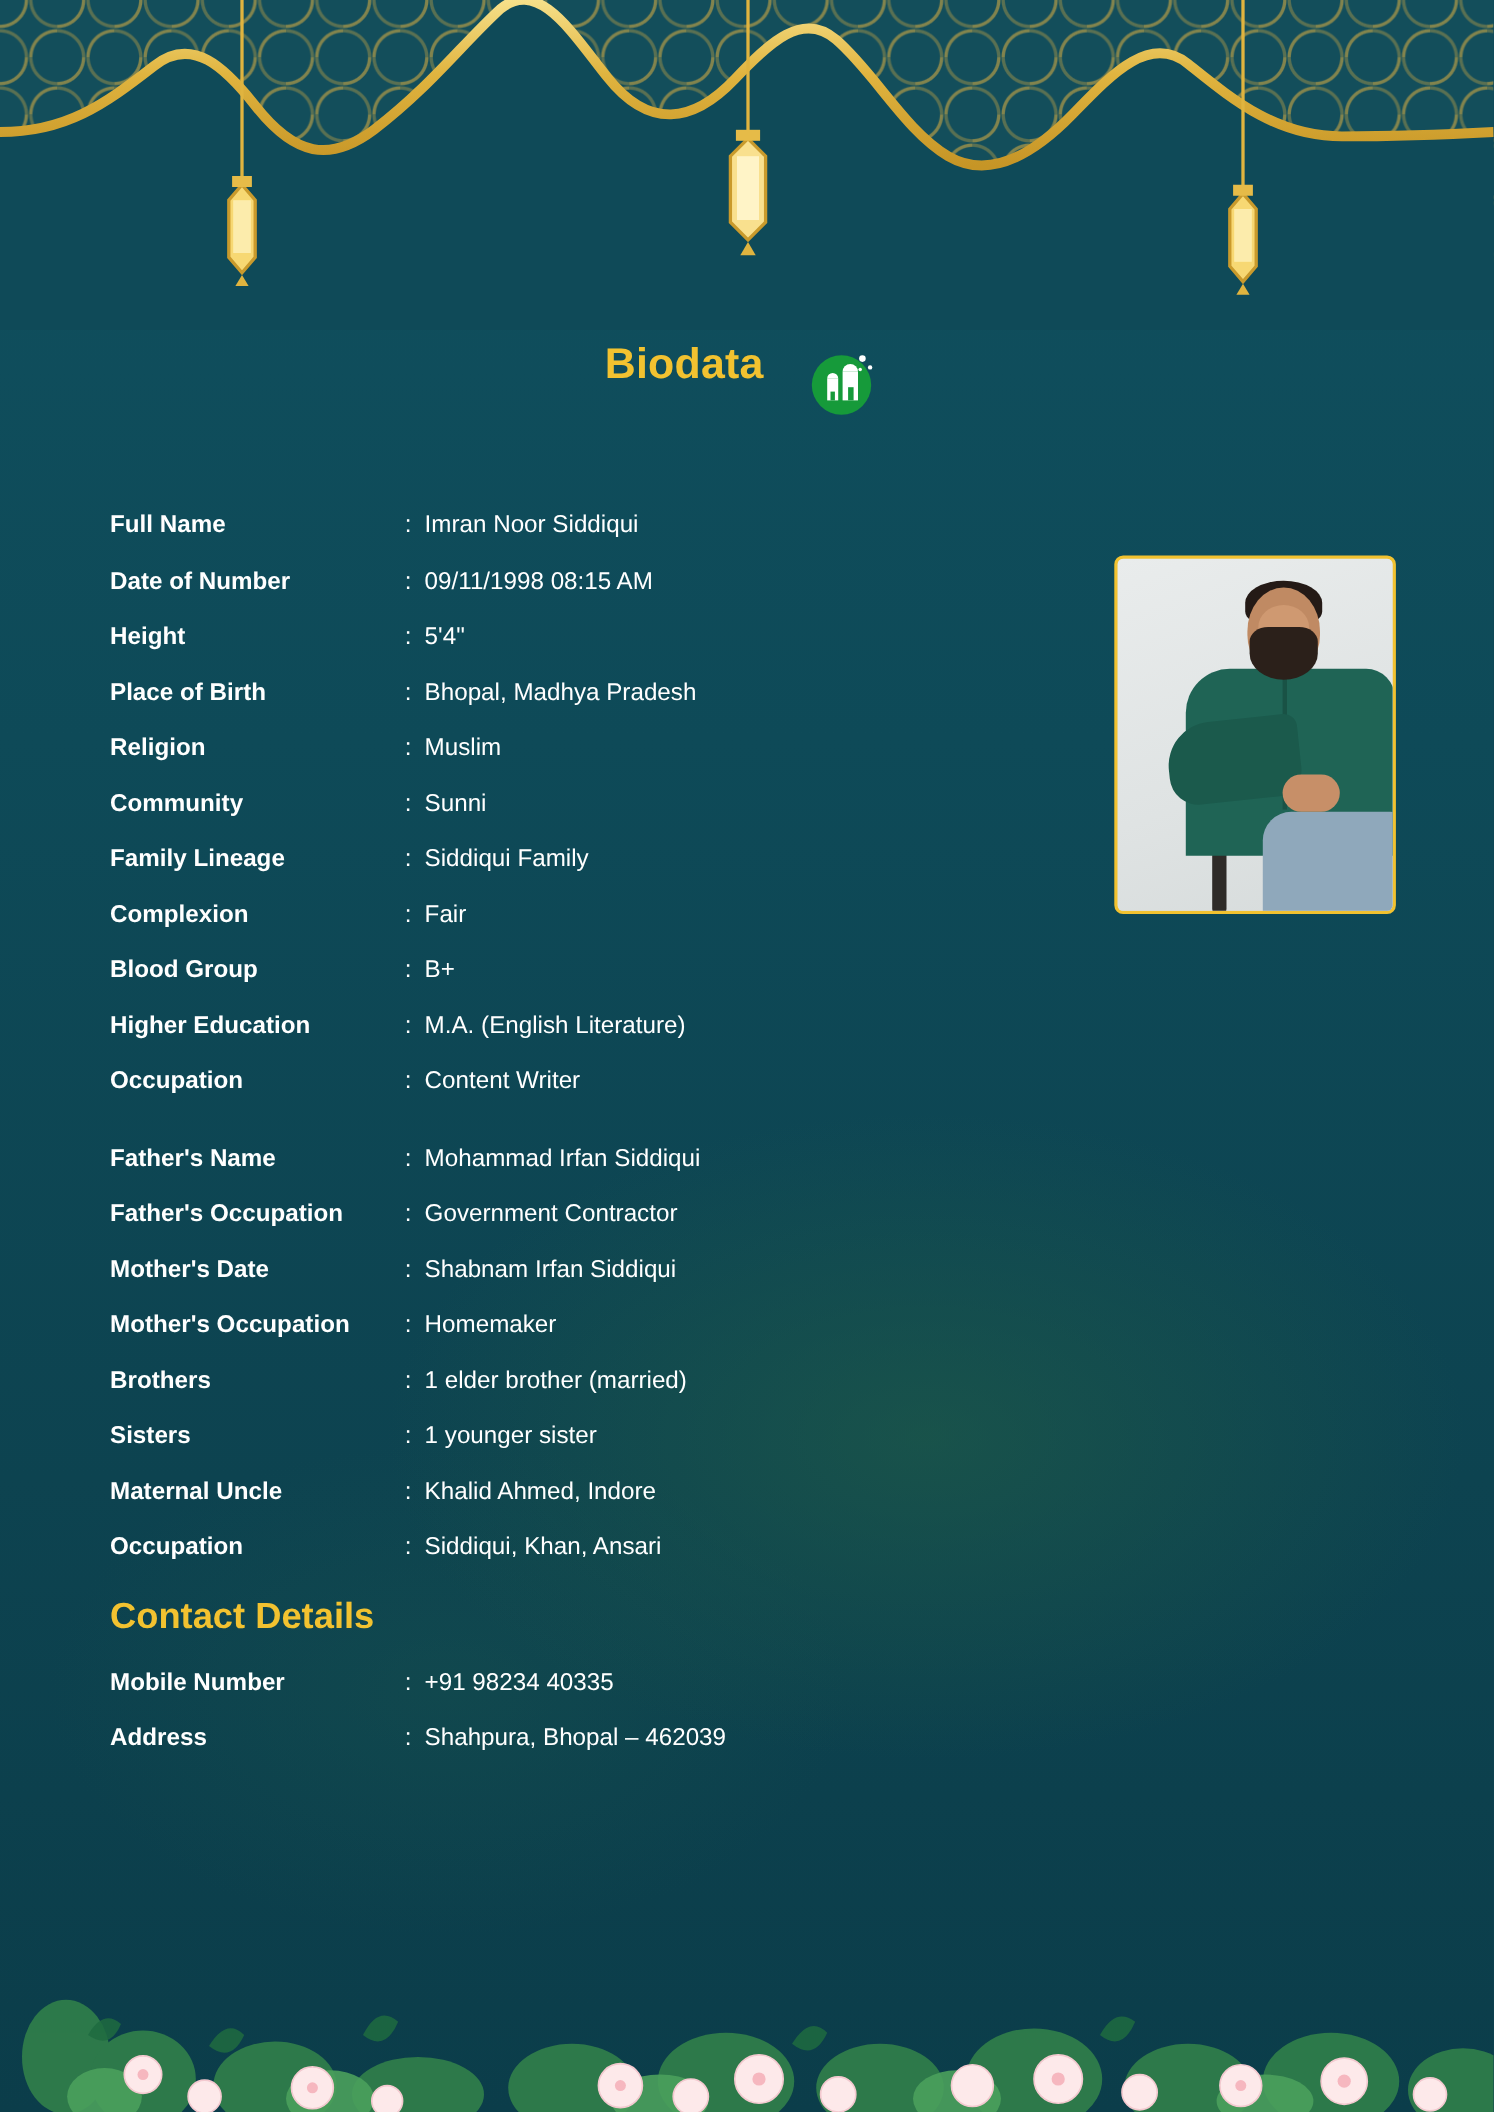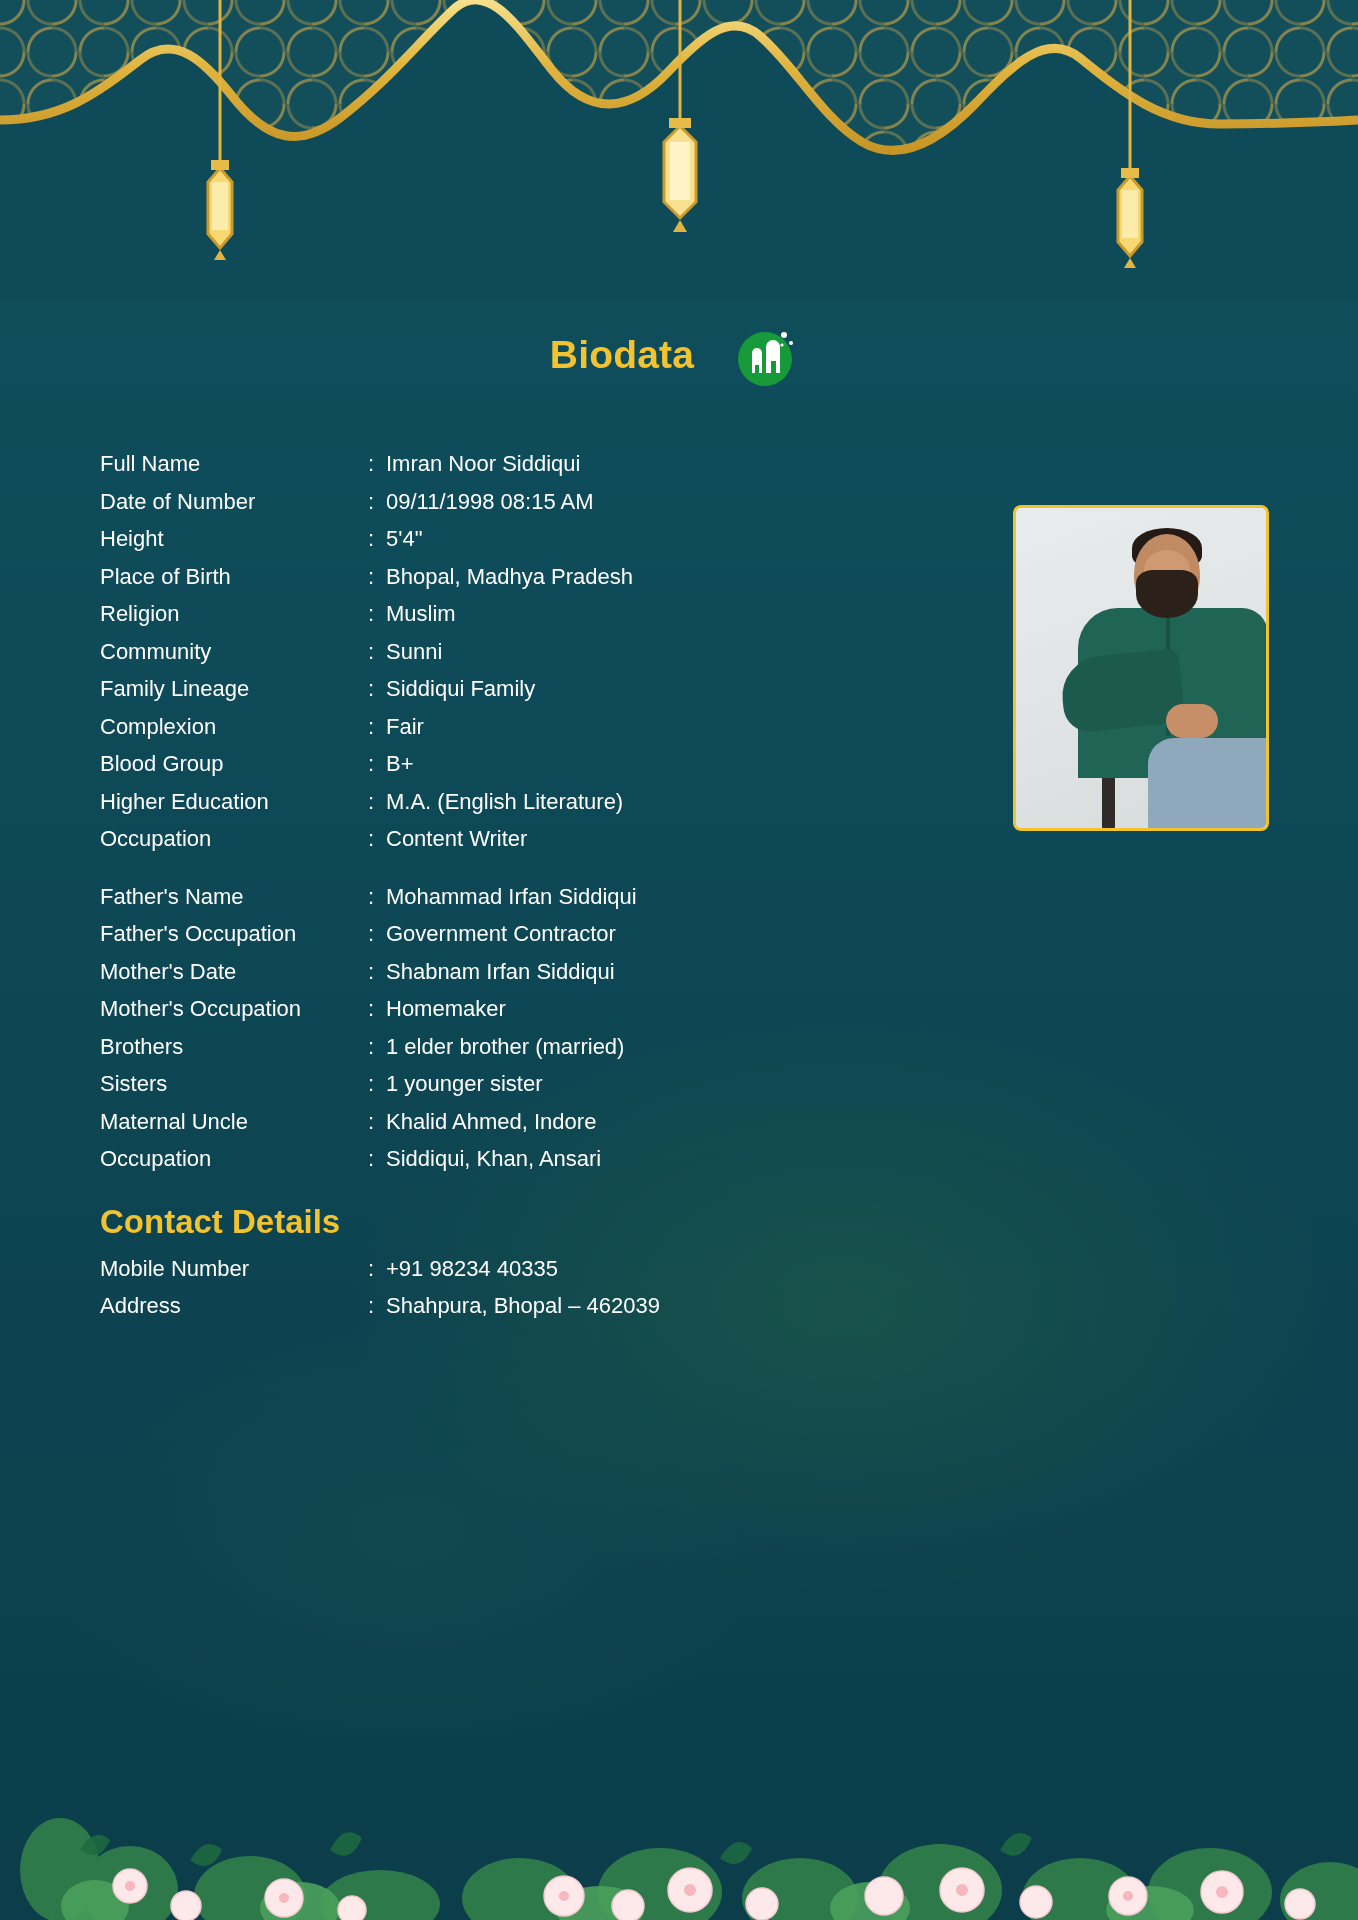--- a/index.html
+++ b/index.html
@@ -60,21 +60,20 @@
   .lantern { position: absolute; }
 
   
   .header-row {
     position: absolute;
     top: 310px;
     left: 0;
     width: 1358px;
     height: 90px;
     display: flex;
-    align-items: center;
     justify-content: center;
     gap: 28px;
   }
   .biodata-title {
     font-size: 39px;
     font-weight: bold;
     color: #f2c230;
     letter-spacing: 0.2px;
   }
   .emblem {
@@ -111,21 +110,22 @@
     display: flex;
     align-items: baseline;
     margin-bottom: 10px;
     font-size: 22px;
     line-height: 1.25;
   }
   .row .lbl {
     width: 268px;
     flex: 0 0 268px;
     color: #ffffff;
-    font-weight: 400;
+    font-weight: 700;
+    margin-top: 13px;
   }
   .row .sep {
     width: 18px;
     flex: 0 0 18px;
     color: #ffffff;
   }
   .row .val {
     color: #ffffff;
     font-weight: 400;
   }

